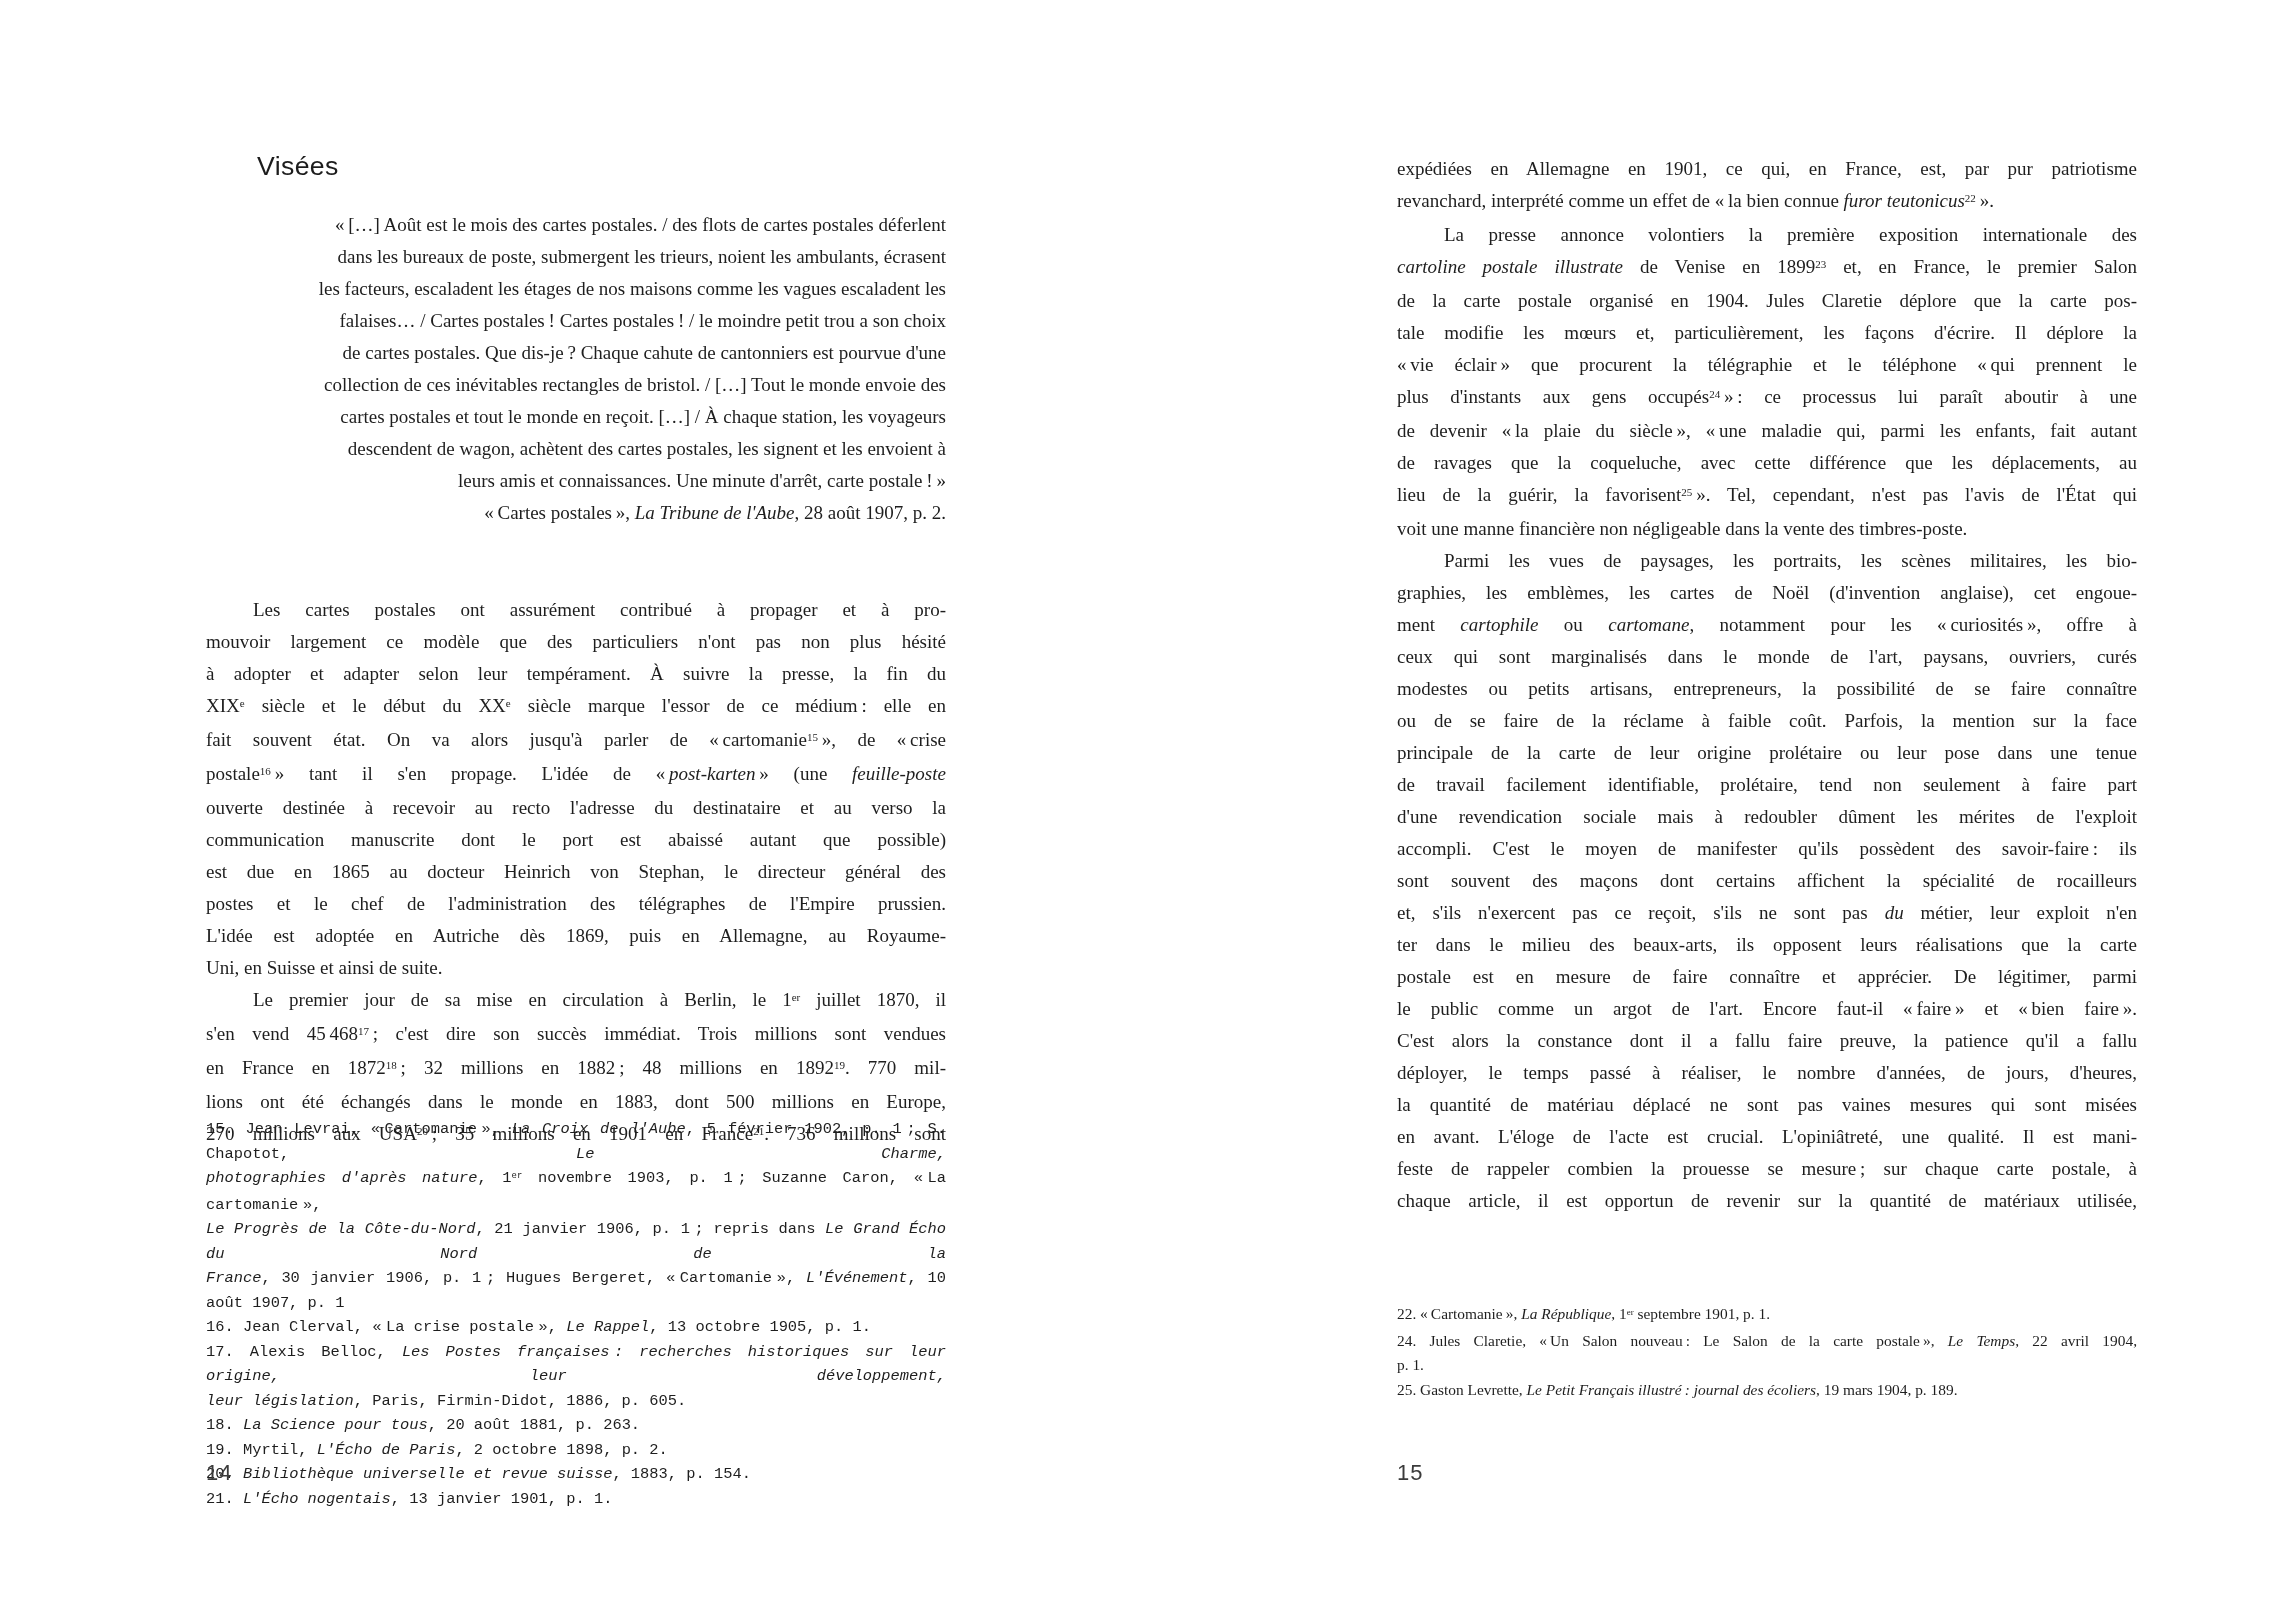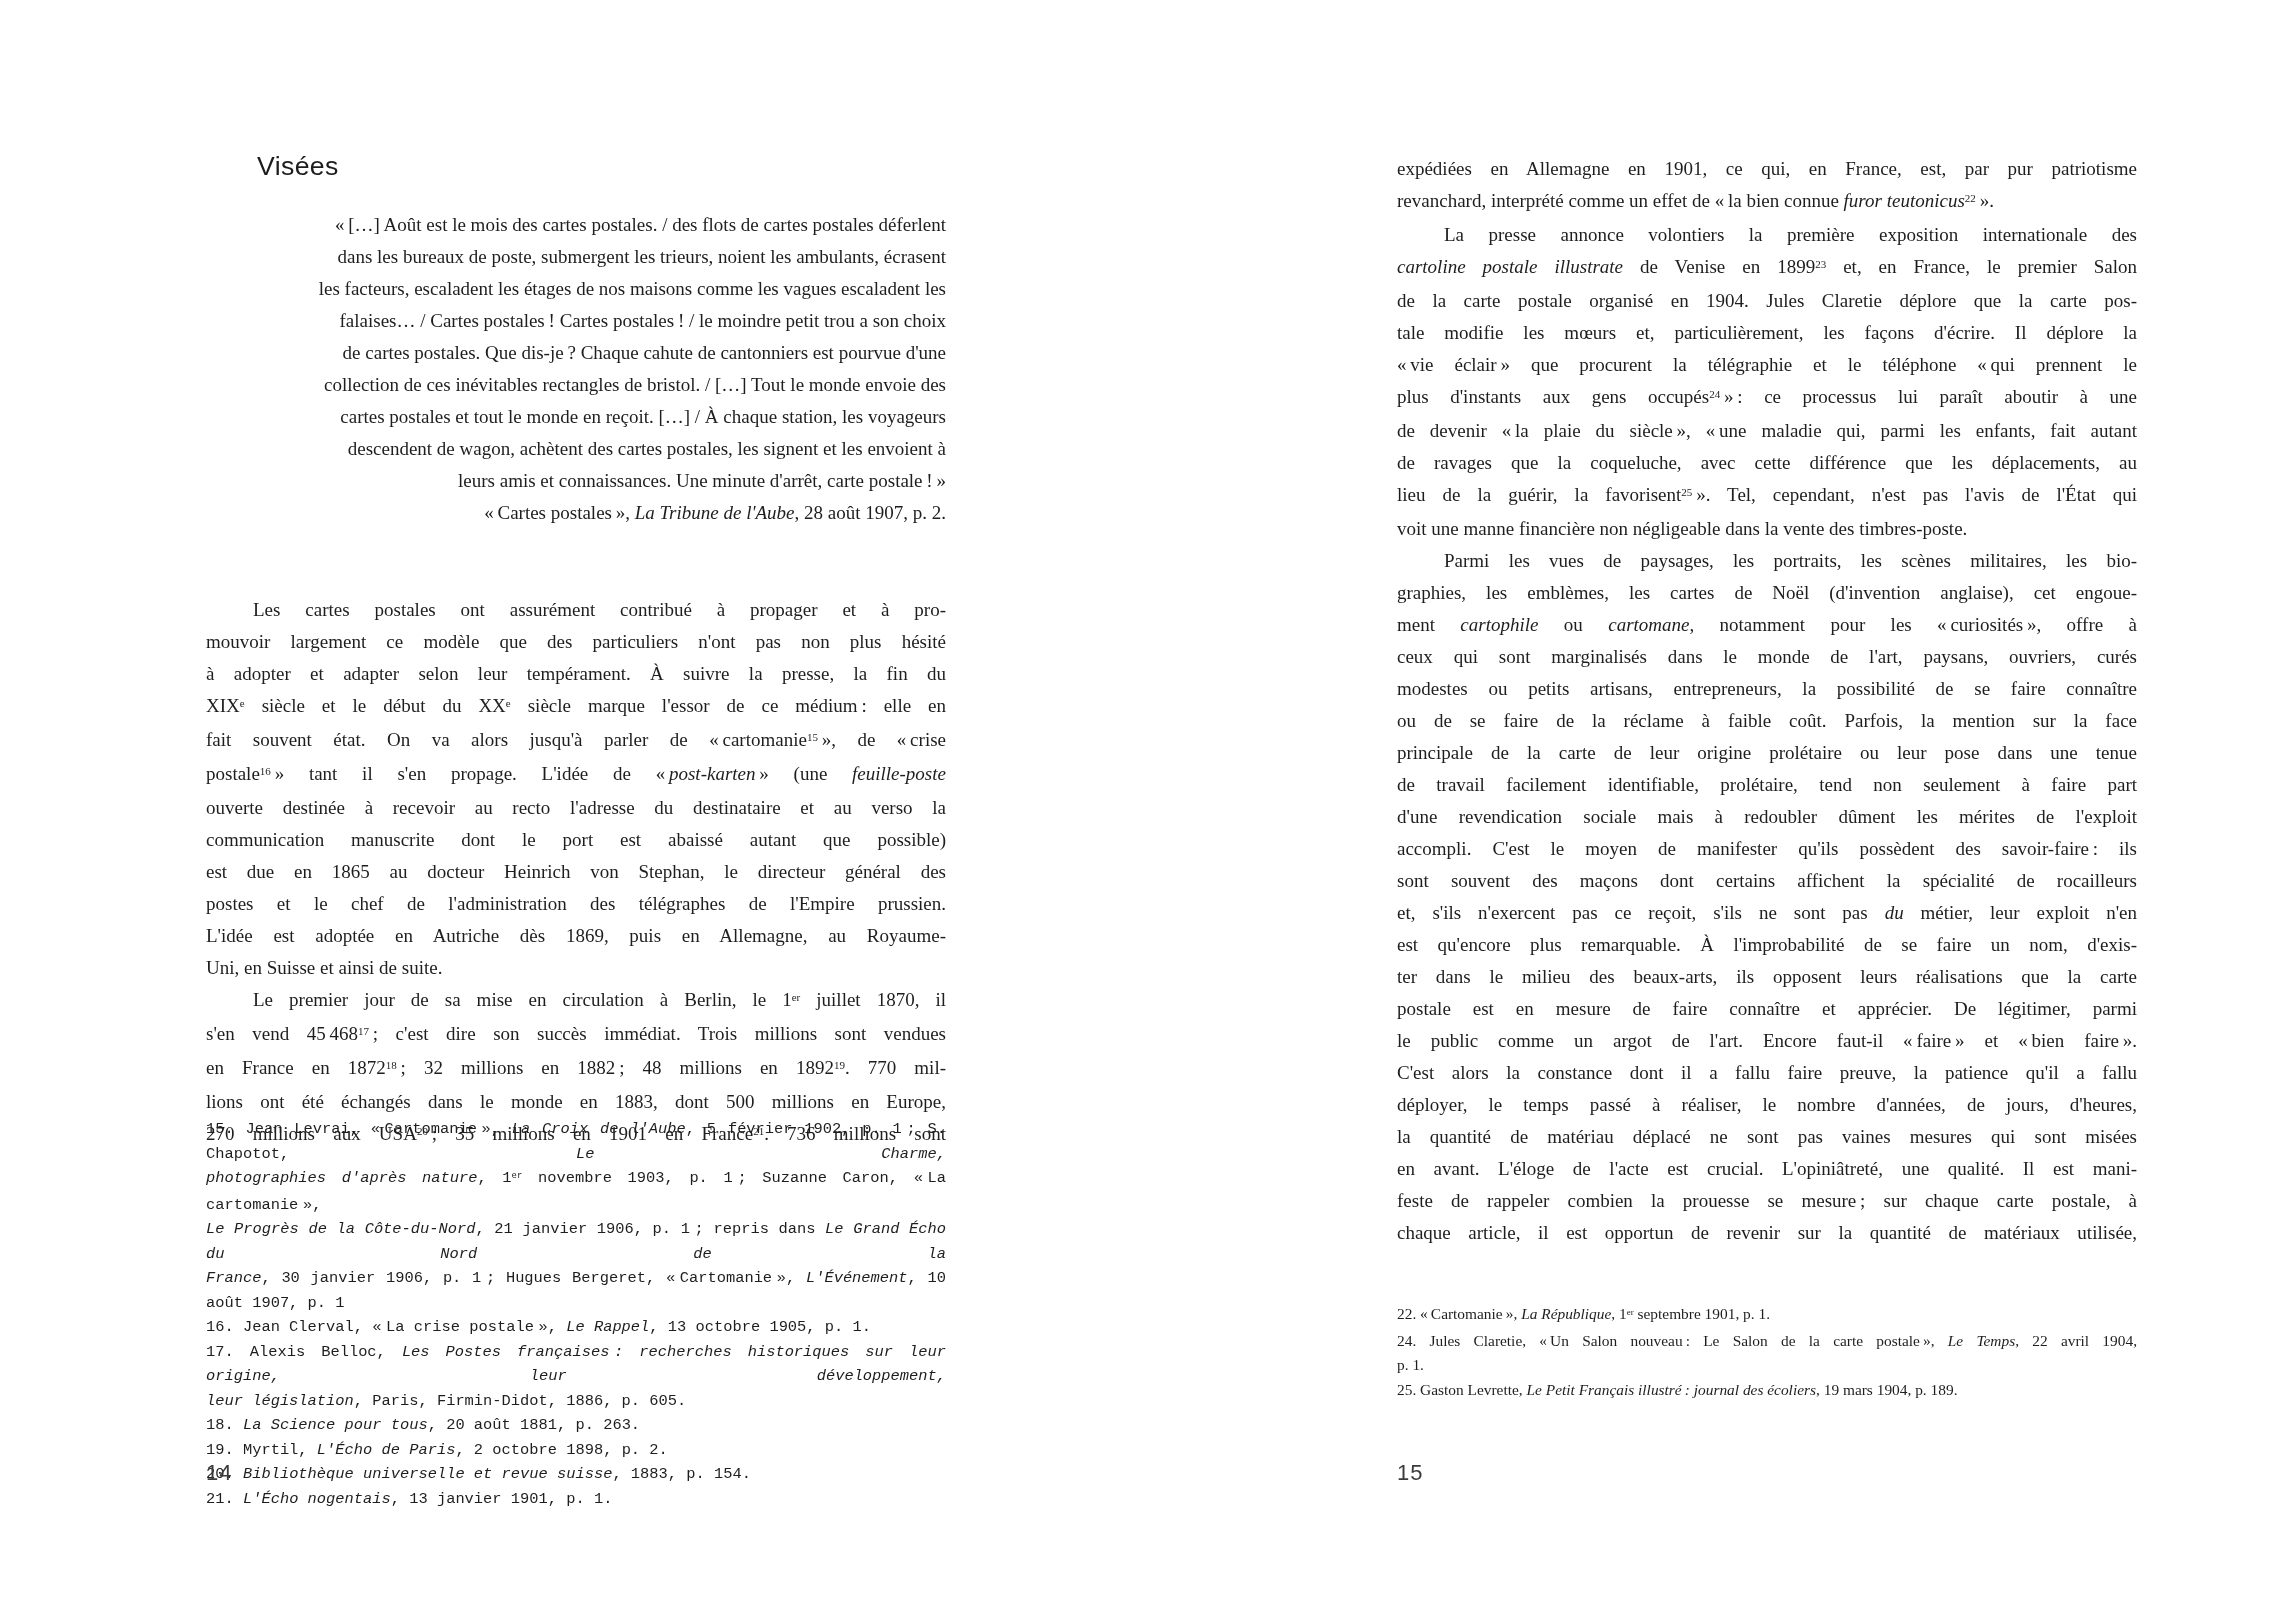--- a/index.html
+++ b/index.html
@@ -129,21 +129,20 @@
       <div class="ln"><span>ment </span><span class="it">cartophile</span><span> ou </span><span class="it">cartomane</span><span>, notamment pour les « curiosités », offre à</span></div>
       <div class="ln"><span>ceux qui sont marginalisés dans le monde de l'art, paysans, ouvriers, curés</span></div>
       <div class="ln"><span>modestes ou petits artisans, entrepreneurs, la possibilité de se faire connaître</span></div>
       <div class="ln"><span>ou de se faire de la réclame à faible coût. Parfois, la mention sur la face</span></div>
       <div class="ln"><span>principale de la carte de leur origine prolétaire ou leur pose dans une tenue</span></div>
       <div class="ln"><span>de travail facilement identifiable, prolétaire, tend non seulement à faire part</span></div>
       <div class="ln"><span>d'une revendication sociale mais à redoubler dûment les mérites de l'exploit</span></div>
       <div class="ln"><span>accompli. C'est le moyen de manifester qu'ils possèdent des savoir-faire : ils</span></div>
       <div class="ln"><span>sont souvent des maçons dont certains affichent la spécialité de rocailleurs</span></div>
       <div class="ln"><span>et, s'ils n'exercent pas ce reçoit, s'ils ne sont pas </span><span class="it">du</span><span> métier, leur exploit n'en</span></div>
-      <div class="ln"><span>est qu'encore plus remarquable. À l'improbabilité de se faire un nom, d'exis-</span></div>
       <div class="ln"><span>ter dans le milieu des beaux-arts, ils opposent leurs réalisations que la carte</span></div>
       <div class="ln"><span>postale est en mesure de faire connaître et apprécier. De légitimer, parmi</span></div>
       <div class="ln"><span>le public comme un argot de l'art. Encore faut-il « faire » et « bien faire ».</span></div>
       <div class="ln"><span>C'est alors la constance dont il a fallu faire preuve, la patience qu'il a fallu</span></div>
       <div class="ln"><span>déployer, le temps passé à réaliser, le nombre d'années, de jours, d'heures,</span></div>
       <div class="ln"><span>la quantité de matériau déplacé ne sont pas vaines mesures qui sont misées</span></div>
       <div class="ln"><span>en avant. L'éloge de l'acte est crucial. L'opiniâtreté, une qualité. Il est mani-</span></div>
       <div class="ln"><span>feste de rappeler combien la prouesse se mesure ; sur chaque carte postale, à</span></div>
       <div class="ln"><span>chaque article, il est opportun de revenir sur la quantité de matériaux utilisée,</span></div>
     </div>

